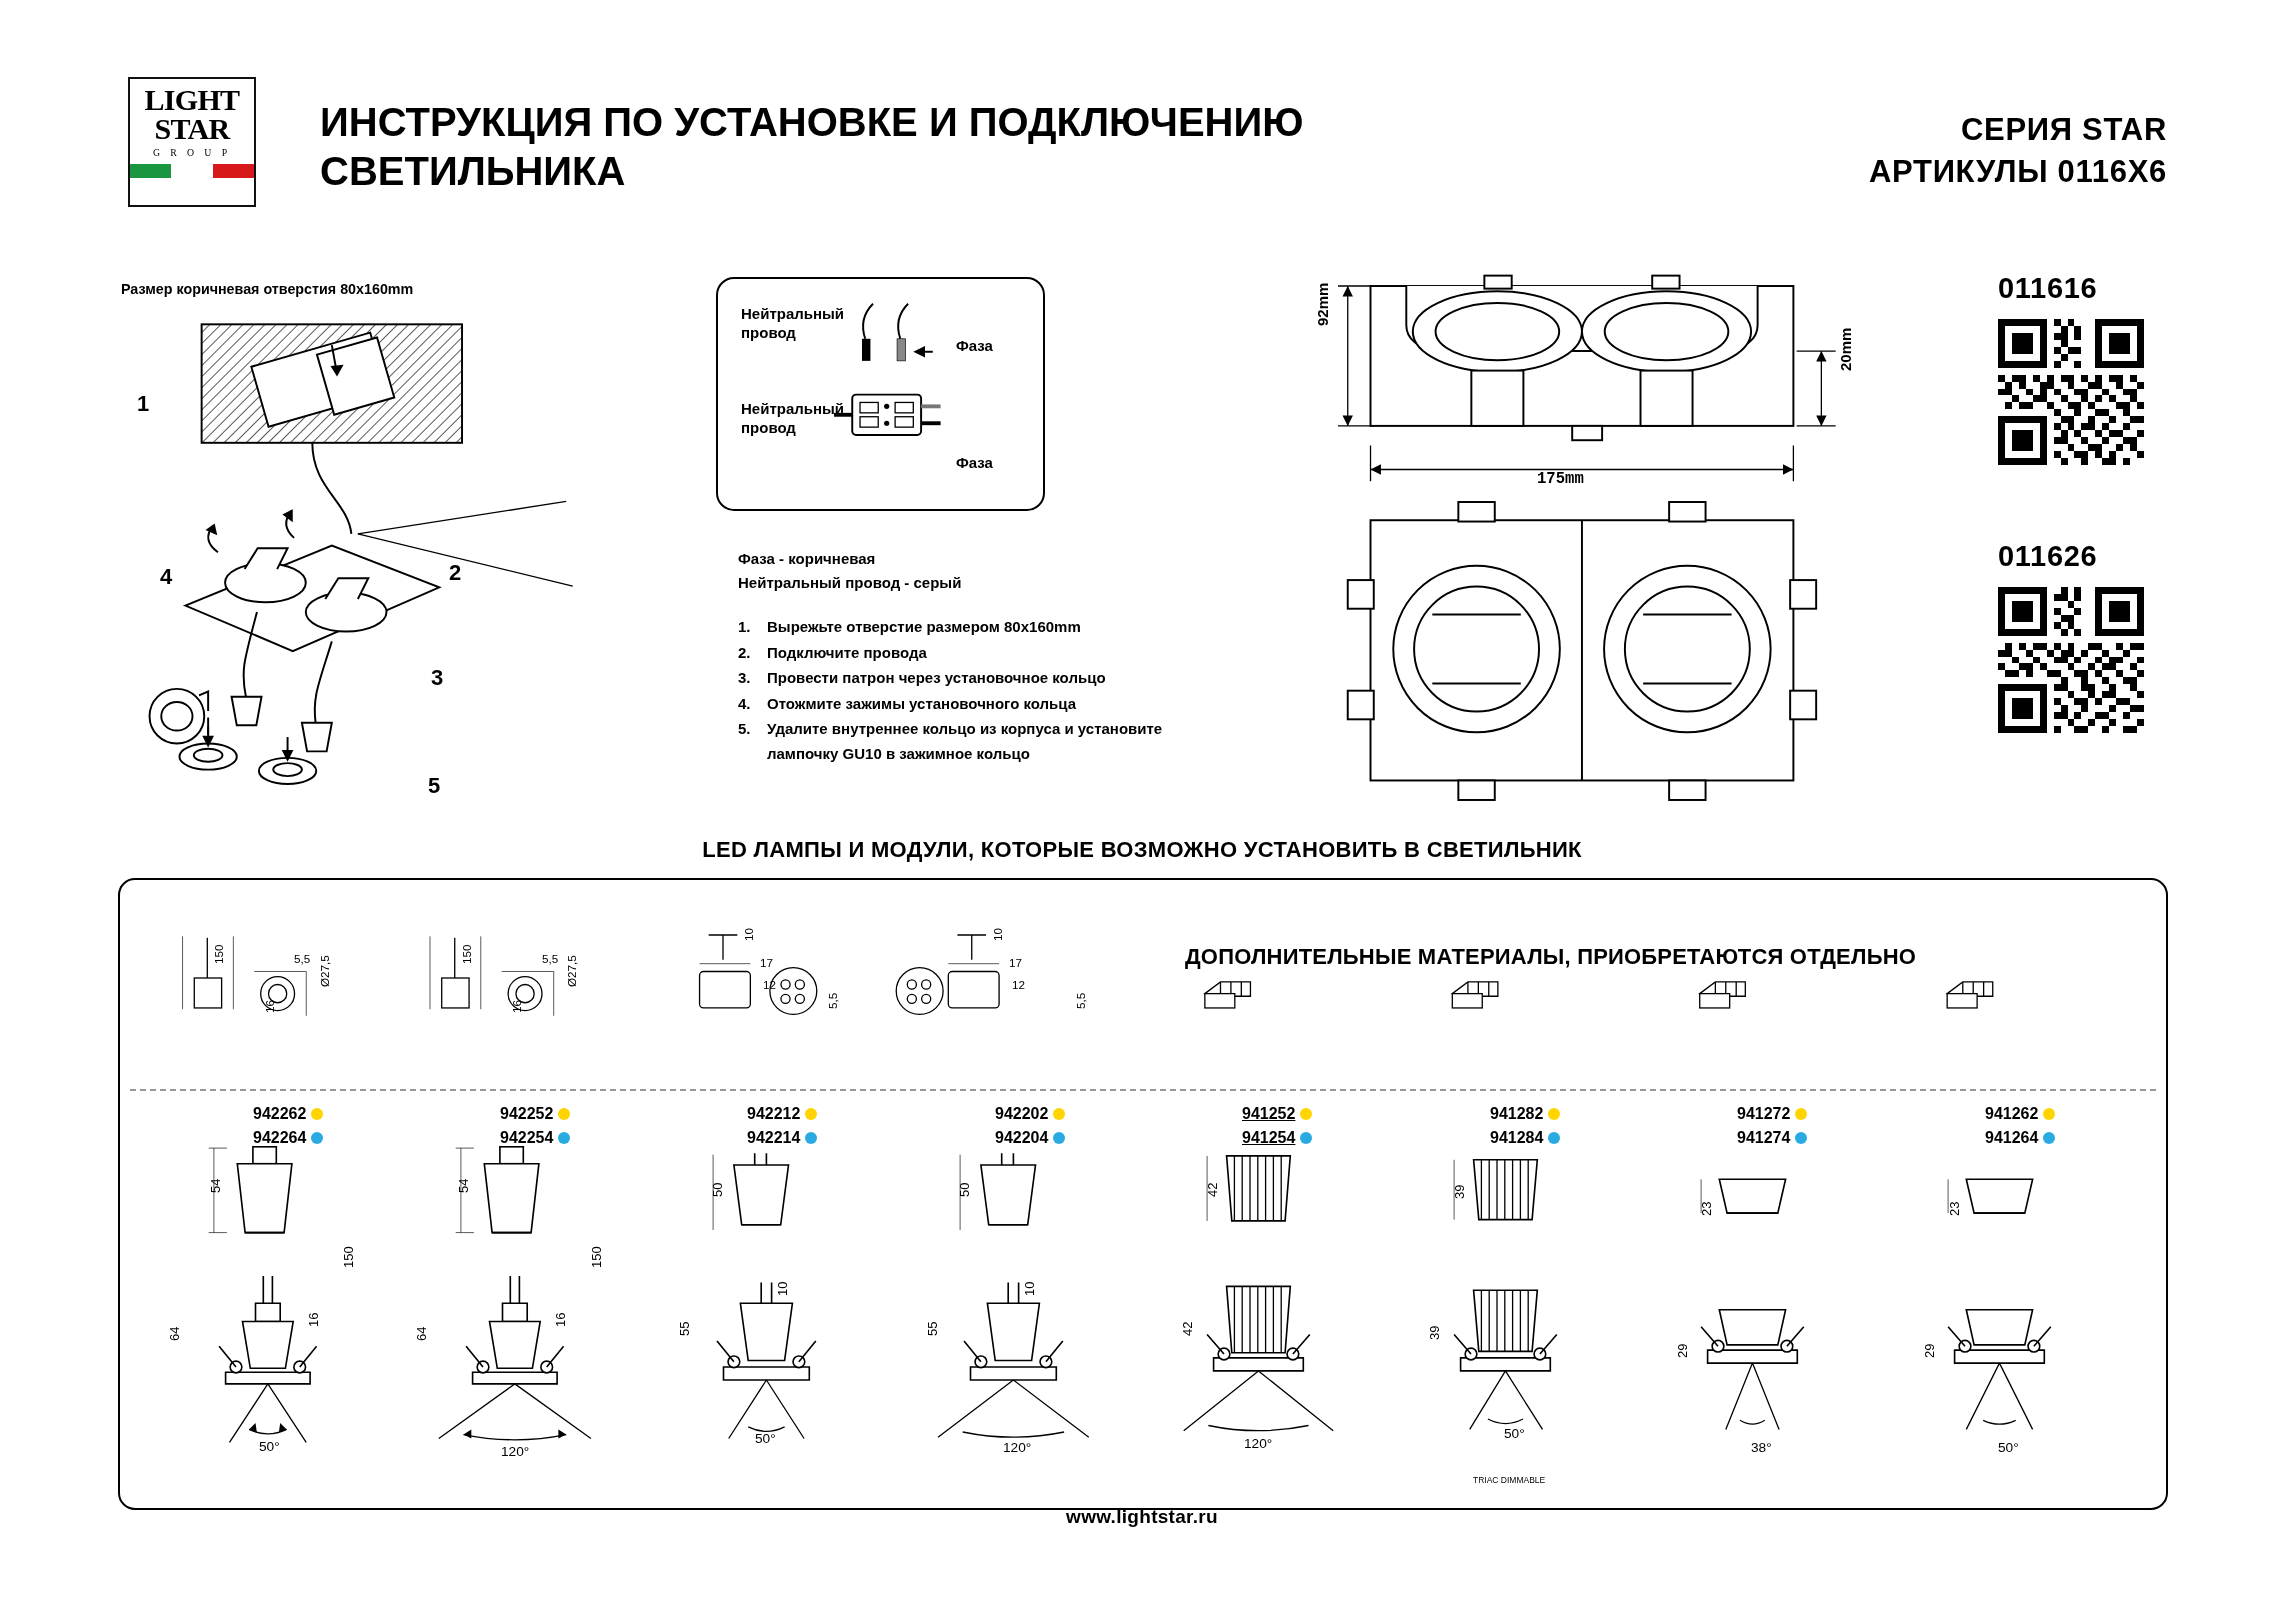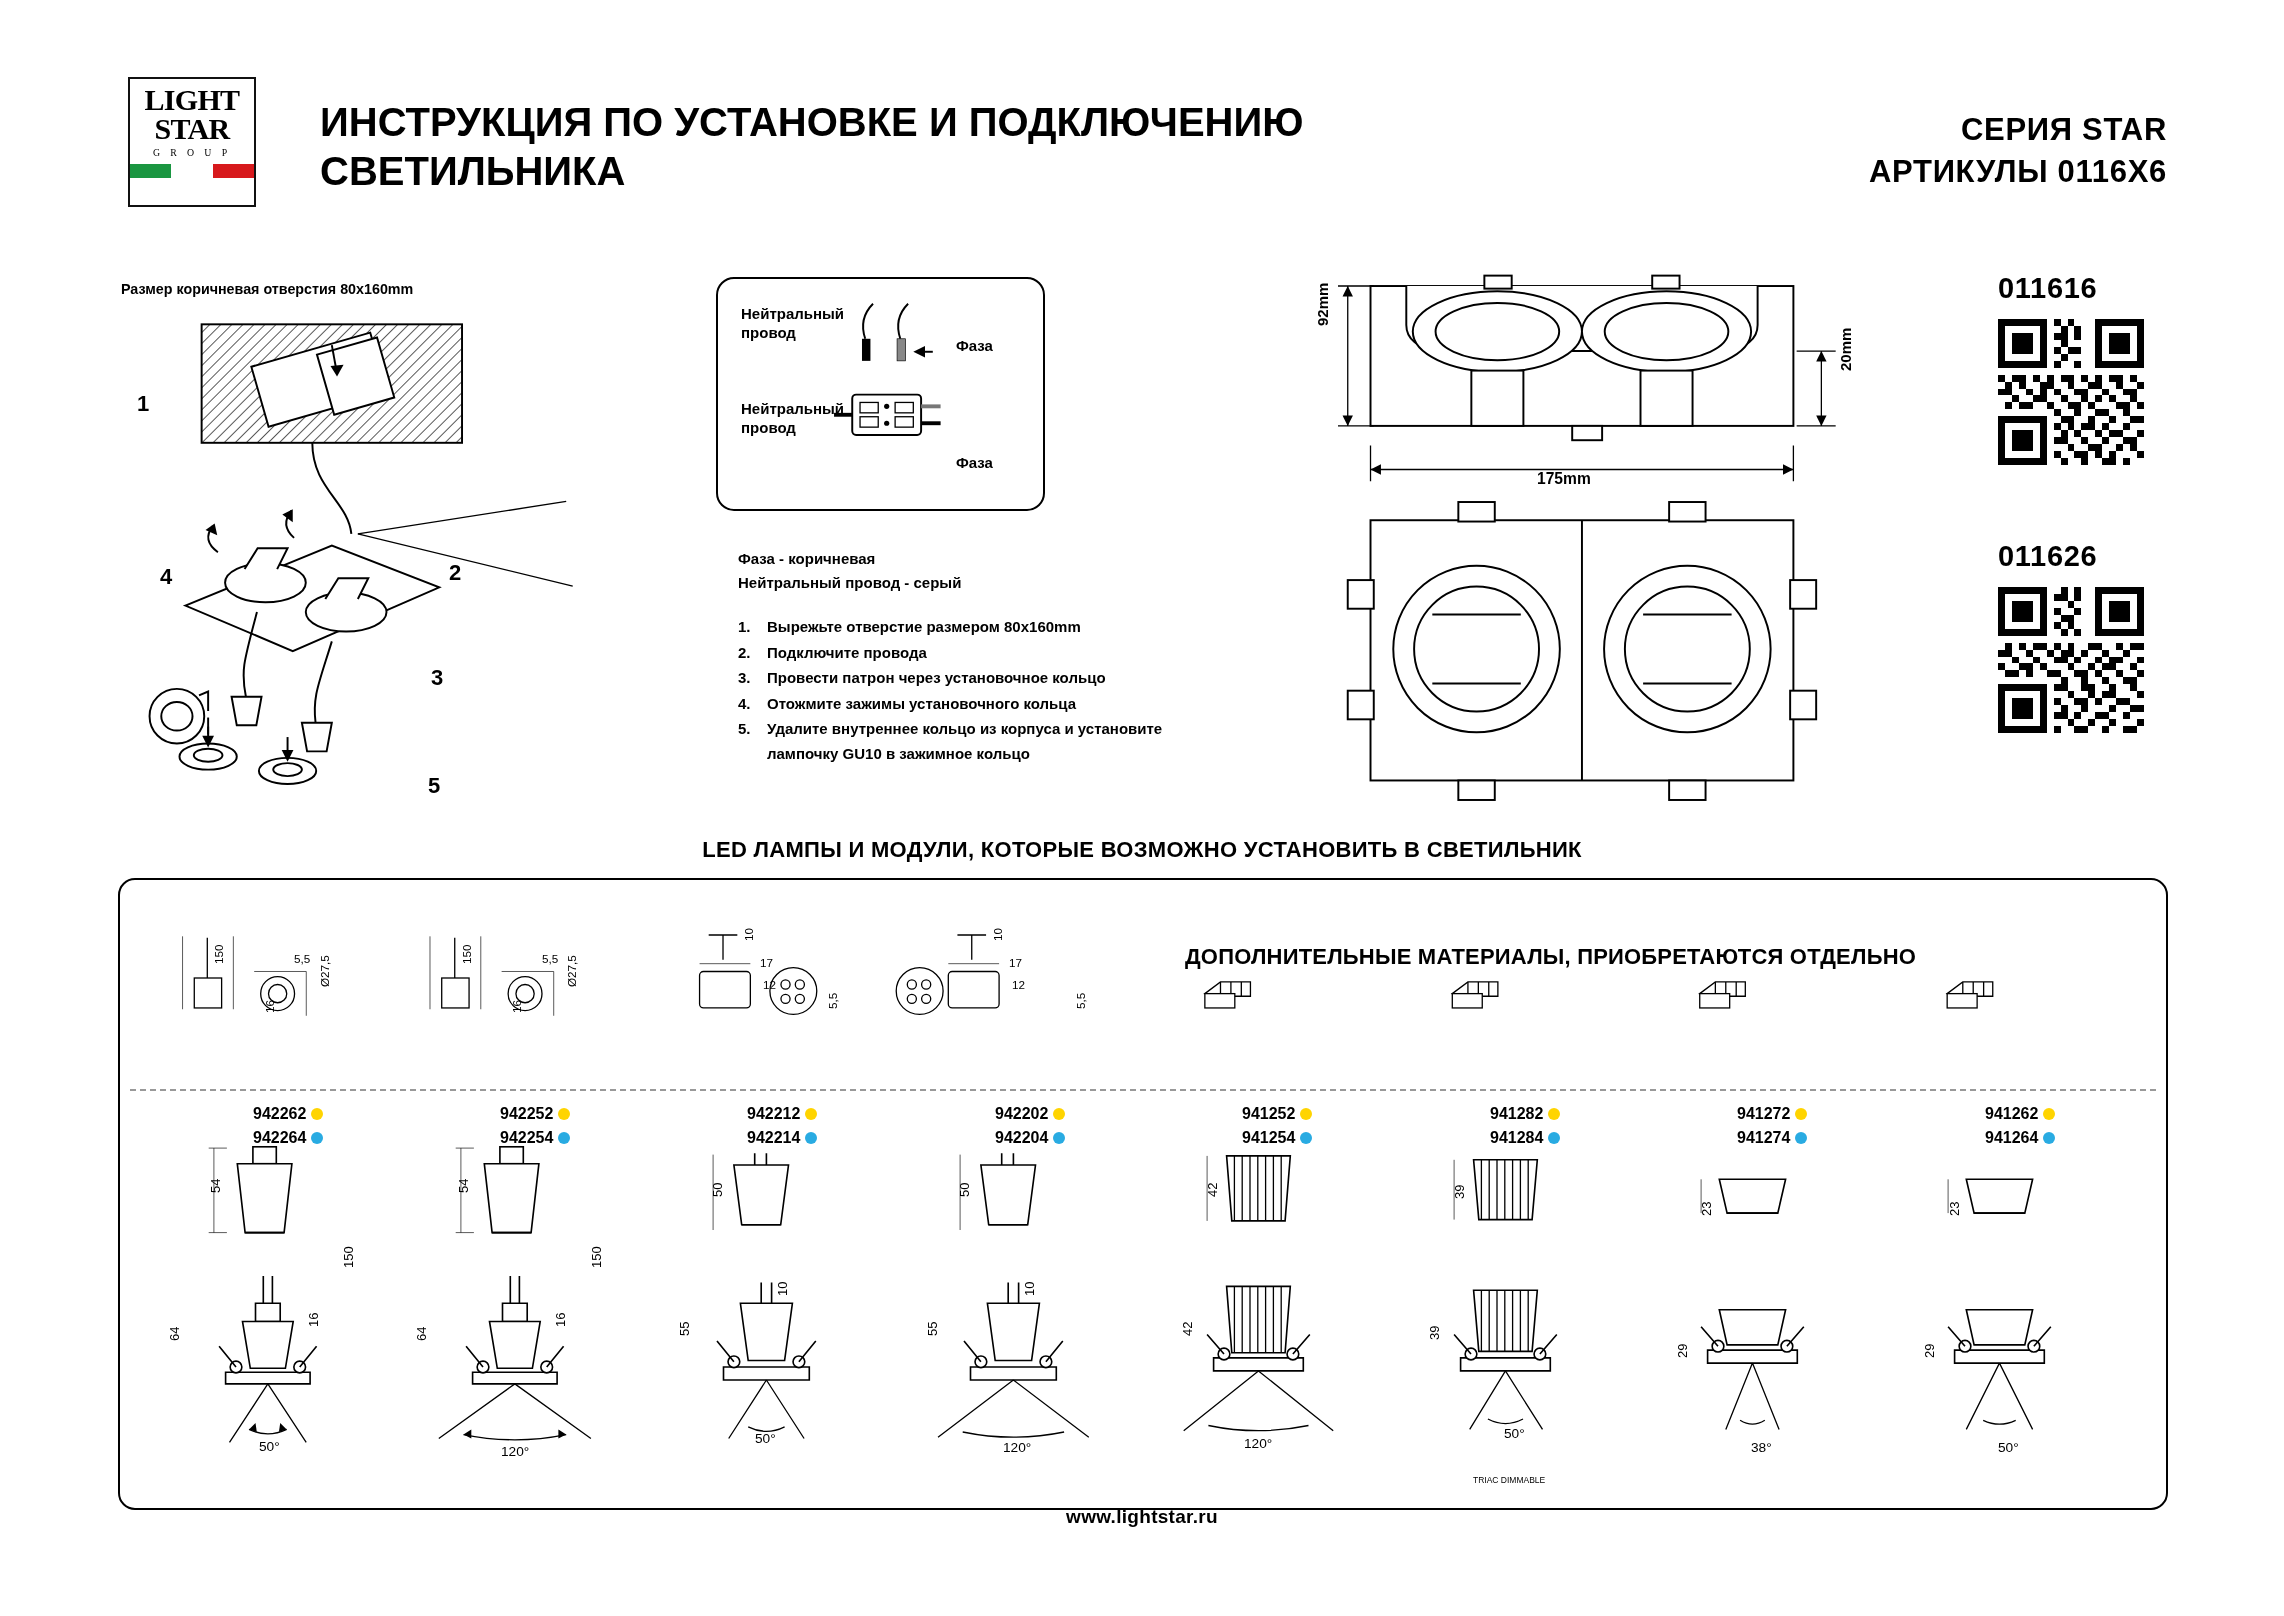--- a/index.html
+++ b/index.html
@@ -281,21 +281,21 @@
       <rect x="280" y="800" width="56" height="30" fill="#fff" stroke="#000"></rect>
       <rect x="604" y="800" width="56" height="30" fill="#fff" stroke="#000"></rect>
       <rect x="110" y="492" width="40" height="44" fill="#fff" stroke="#000"></rect>
       <rect x="110" y="662" width="40" height="44" fill="#fff" stroke="#000"></rect>
       <rect x="790" y="492" width="40" height="44" fill="#fff" stroke="#000"></rect>
       <rect x="790" y="662" width="40" height="44" fill="#fff" stroke="#000"></rect>
     </svg>
   </div>
   <div class="abs" style="left:1314px; top:326px; font-size:15px; font-weight:bold; transform:rotate(-90deg); transform-origin:left top;">92mm</div>
   <div class="abs" style="left:1837px; top:371px; font-size:15px; font-weight:bold; transform:rotate(-90deg); transform-origin:left top;">20mm</div>
-  <div class="abs" style="left:1537px; top:470px; font-size:15.6px; font-weight:bold;">175mm</div>
+  <div class="abs" style="left:1537px; top:470px; font-size:15.6px; font-weight:bold;font-family:Liberation Mono, monospace;">175mm</div>
 
   <div class="art-num" style="left:1998px; top:272px;">011616</div>
   <div class="abs" style="left:1998px; top:319px; width:146px; height:146px;">
     <svg width="146" height="146" viewBox="0 0 21 21" shape-rendering="crispEdges">
       <rect width="21" height="21" fill="#fff"></rect>
       <g fill="#000">
         <rect x="0" y="0" width="7" height="1"></rect>
           <rect x="0" y="0" width="1" height="7"></rect>
         <rect x="6" y="0" width="1" height="7"></rect>
           <rect x="0" y="6" width="7" height="1"></rect>
@@ -604,21 +604,21 @@
     <div><span>942254</span><span class="dot" style="background:#29abe2"></span></div>
   </div>
   <div class="code-col" style="left:747px; top:1102px;">
     <div><span>942212</span><span class="dot" style="background:#ffd400"></span></div>
     <div><span>942214</span><span class="dot" style="background:#29abe2"></span></div>
   </div>
   <div class="code-col" style="left:995px; top:1102px;">
     <div><span>942202</span><span class="dot" style="background:#ffd400"></span></div>
     <div><span>942204</span><span class="dot" style="background:#29abe2"></span></div>
   </div>
-  <div class="code-col" style="left:1242px; top:1102px;">
+  <div class="code-col" style="left:1242px; top:1102px;text-decoration:underline;">
     <div><span>941252</span><span class="dot" style="background:#ffd400"></span></div>
     <div><span>941254</span><span class="dot" style="background:#29abe2"></span></div>
   </div>
   <div class="code-col" style="left:1490px; top:1102px;">
     <div><span>941282</span><span class="dot" style="background:#ffd400"></span></div>
     <div><span>941284</span><span class="dot" style="background:#29abe2"></span></div>
   </div>
   <div class="code-col" style="left:1737px; top:1102px;">
     <div><span>941272</span><span class="dot" style="background:#ffd400"></span></div>
     <div><span>941274</span><span class="dot" style="background:#29abe2"></span></div>

